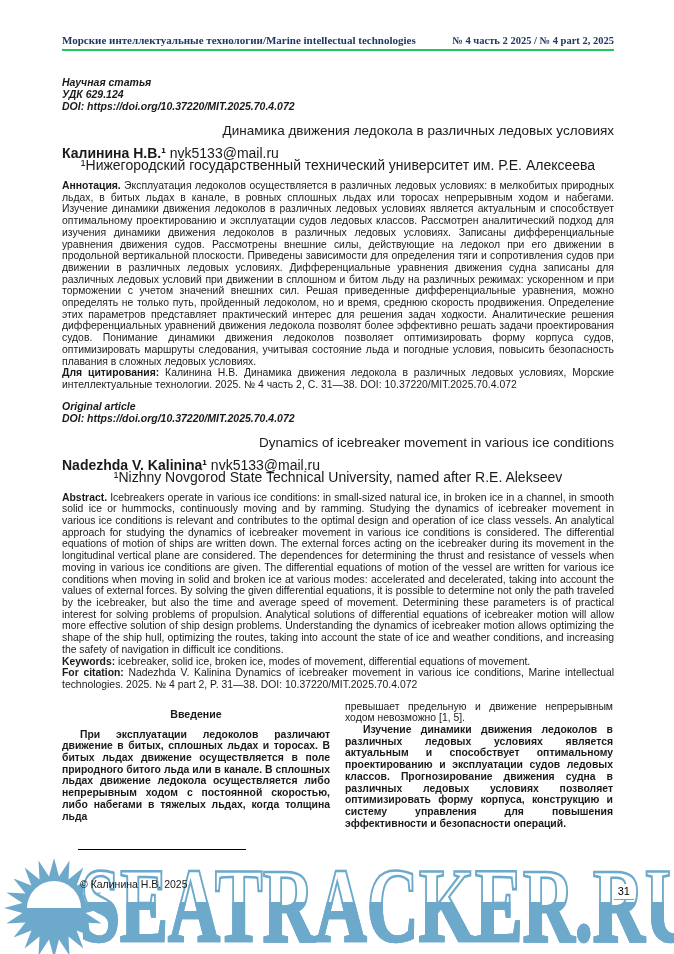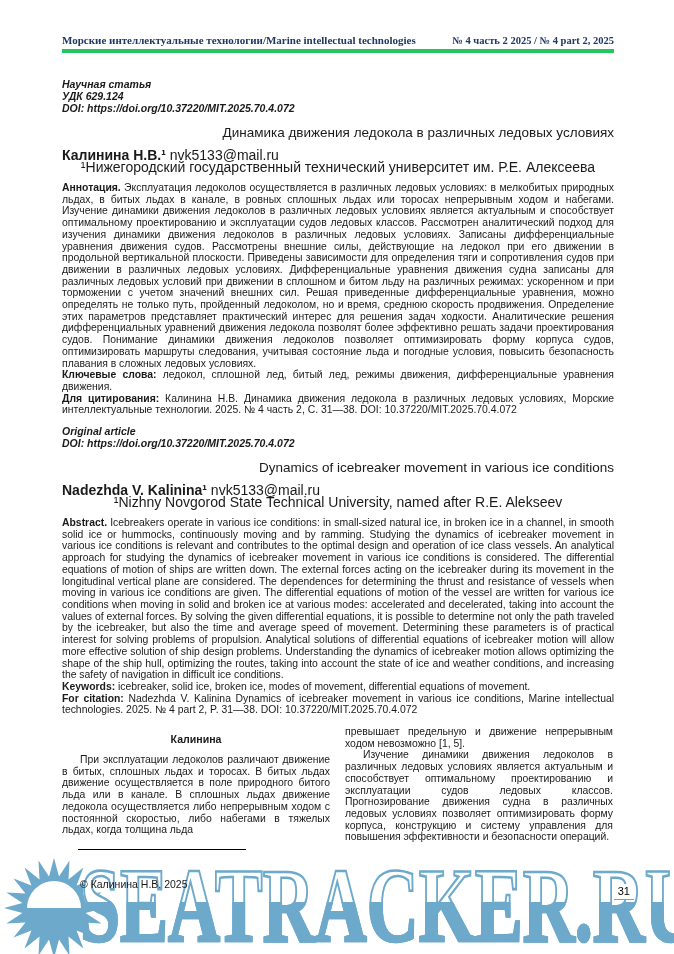--- a/index.html
+++ b/index.html
@@ -9,21 +9,21 @@
     font-family:"Liberation Sans",sans-serif;
     color:#1a1a1a;
     position:relative;
     overflow:hidden;
   }
   .content{position:absolute;left:62px;top:34px;width:552px;}
 
   
   .journal-header{
     display:flex;justify-content:space-between;align-items:baseline;
-    border-bottom:4px solid #22c55e;
+    border-bottom:2px solid #22c55e;
     padding-bottom:3px;
     font-family:"Liberation Serif",serif;
     font-weight:bold;color:#1f3864;
   }
   .journal-name{font-size:11px;}
   .journal-issue{font-size:10.5px;white-space:nowrap;margin-left:12px;}
 
   
   .meta{margin-top:25px;font-size:10.5px;line-height:12px;font-weight:bold;font-style:italic;}
   .meta div{margin:0;}
@@ -40,21 +40,21 @@
   .para{
     text-align:justify;font-size:10.4px;line-height:11.7px;margin:0;
   }
   .b{font-weight:bold;}
 
   
   .columns{display:flex;gap:15px;margin-top:10px;}
   .col{width:268px;}
   .intro-heading{text-align:center;font-weight:bold;font-size:10.6px;margin:7px 0 9px 0;}
   .col .para{text-align:justify;}
-  .indent{text-indent:18px;}
+  .indent{text-indent:18px;font-weight:bold;}
 
   
   .footnote-rule{position:absolute;left:78px;top:849px;width:168px;border-top:1px solid #000;z-index:7;}
   .copyright{position:absolute;left:80px;top:878px;font-size:10.5px;z-index:7;}
 
   
   .sun-icon{position:absolute;left:4px;top:858px;width:100px;height:100px;z-index:5;}
   .wm-text{
     position:absolute;left:80px;top:854px;z-index:5;
     font-family:"Liberation Serif",serif;font-weight:bold;
@@ -92,23 +92,20 @@
 
   <div class="author-line">
     <span class="author-name">Калинина Н.В.¹</span><span> nvk5133@mail.ru</span>
   </div>
   <div class="affiliation">¹Нижегородский государственный технический университет им. Р.Е. Алексеева</div>
 
   <p class="para">
     <span class="b">Аннотация.</span><span> Эксплуатация ледоколов осуществляется в различных ледовых условиях: в мелкобитых природных льдах, в битых льдах в канале, в ровных сплошных льдах или торосах непрерывным ходом и набегами. Изучение динамики движения ледоколов в различных ледовых условиях является актуальным и способствует оптимальному проектированию и эксплуатации судов ледовых классов. Рассмотрен аналитический подход для изучения динамики движения ледоколов в различных ледовых условиях. Записаны дифференциальные уравнения движения судов. Рассмотрены внешние силы, действующие на ледокол при его движении в продольной вертикальной плоскости. Приведены зависимости для определения тяги и сопротивления судов при движении в различных ледовых условиях. Дифференциальные уравнения движения судна записаны для различных ледовых условий при движении в сплошном и битом льду на различных режимах: ускоренном и при торможении с учетом значений внешних сил. Решая приведенные дифференциальные уравнения, можно определять не только путь, пройденный ледоколом, но и время, среднюю скорость продвижения. Определение этих параметров представляет практический интерес для решения задач ходкости. Аналитические решения дифференциальных уравнений движения ледокола позволят более эффективно решать задачи проектирования судов. Понимание динамики движения ледоколов позволяет оптимизировать форму корпуса судов, оптимизировать маршруты следования, учитывая состояние льда и погодные условия, повысить безопасность плавания в сложных ледовых условиях.</span>
   </p>
   <p class="para">
-    <span class="b">Ключевые слова:</span><span> ледокол, сплошной лед, битый лед, режимы движения, дифференциальные уравнения движения.</span>
-  </p>
-  <p class="para">
     <span class="b">Для цитирования:</span><span> Калинина Н.В. Динамика движения ледокола в различных ледовых условиях, Морские интеллектуальные технологии. 2025. № 4 часть 2, С. 31—38. DOI: 10.37220/MIT.2025.70.4.072</span>
   </p>
 
   <div class="meta-en">
     <div>Original article</div>
     <div>DOI: https://doi.org/10.37220/MIT.2025.70.4.072</div>
   </div>
 
   <div class="article-title">Dynamics of icebreaker movement in various ice conditions</div>
 
@@ -122,21 +119,21 @@
   </p>
   <p class="para">
     <span class="b">Keywords:</span><span> icebreaker, solid ice, broken ice, modes of movement, differential equations of movement.</span>
   </p>
   <p class="para">
     <span class="b">For citation:</span><span> Nadezhda V. Kalinina Dynamics of icebreaker movement in various ice conditions, Marine intellectual technologies. 2025. № 4 part 2, P. 31—38. DOI: 10.37220/MIT.2025.70.4.072</span>
   </p>
 
   <div class="columns">
     <div class="col">
-      <div class="intro-heading">Калинина</div>
+      <div class="intro-heading">Введение</div>
       <p class="para indent">При эксплуатации ледоколов различают движение в битых, сплошных льдах и торосах. В битых льдах движение осуществляется в поле природного битого льда или в канале. В сплошных льдах движение ледокола осуществляется либо непрерывным ходом с постоянной скоростью, либо набегами в тяжелых льдах, когда толщина льда</p>
     </div>
     <div class="col">
       <p class="para">превышает предельную и движение непрерывным ходом невозможно [1, 5].</p>
       <p class="para indent">Изучение динамики движения ледоколов в различных ледовых условиях является актуальным и способствует оптимальному проектированию и эксплуатации судов ледовых классов. Прогнозирование движения судна в различных ледовых условиях позволяет оптимизировать форму корпуса, конструкцию и систему управления для повышения эффективности и безопасности операций.</p>
     </div>
   </div>
 
 </div>
 

